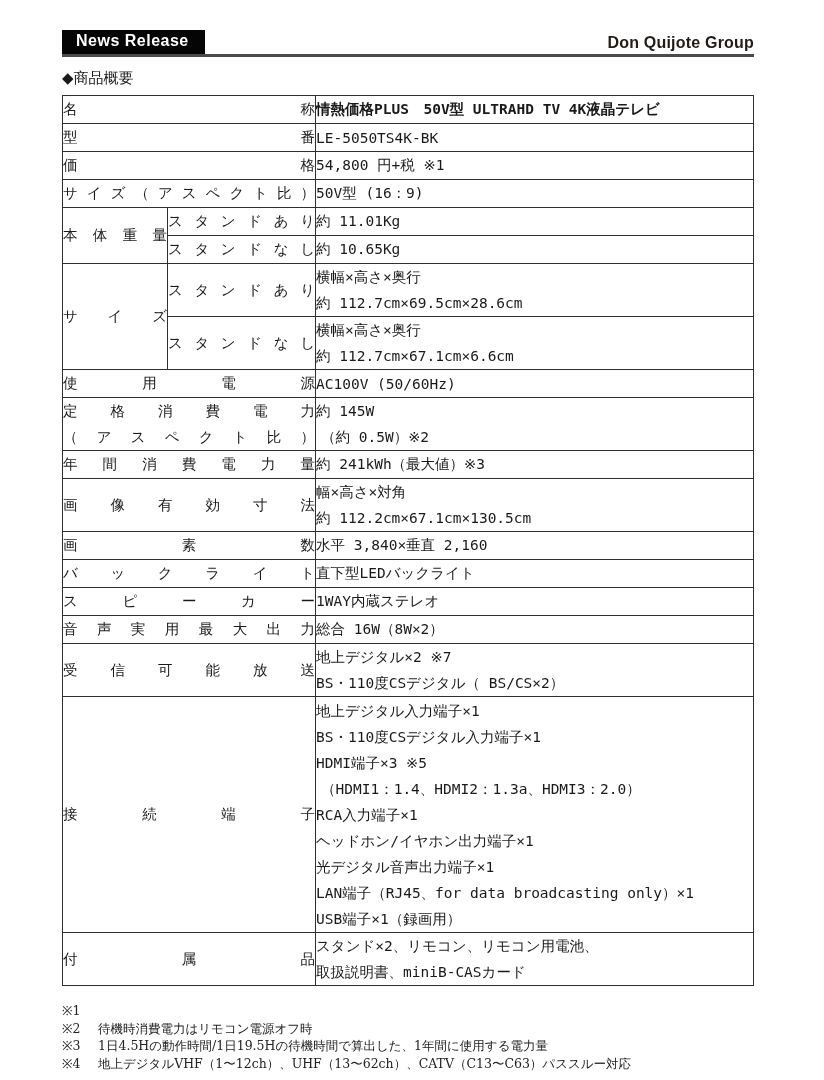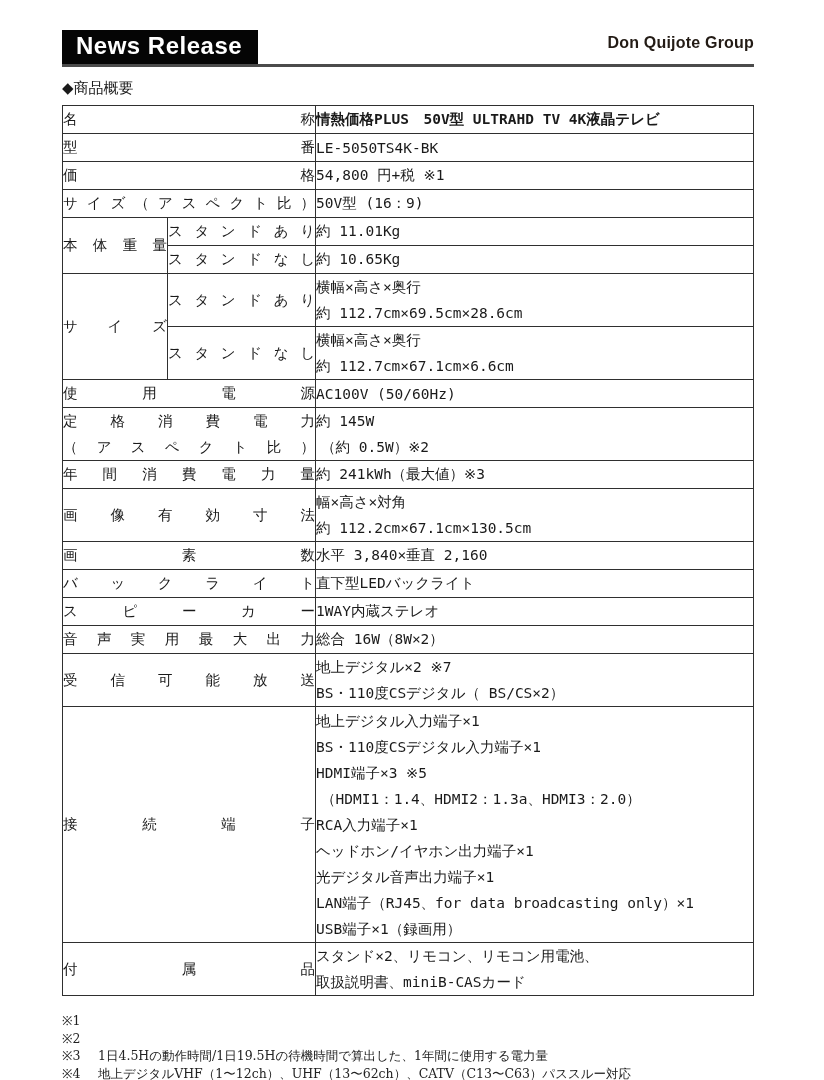--- a/index.html
+++ b/index.html
@@ -20,30 +20,30 @@
     display: flex;
     justify-content: space-between;
     align-items: flex-end;
     border-bottom: 3px solid #4b4b4b;
   }
   .nr-box {
     background: #050505;
     color: #ffffff;
     font-family: "Liberation Sans", sans-serif;
     font-weight: bold;
-    font-size: 24px;
+    font-size: 16px;
     letter-spacing: 0.5px;
     padding: 2px 16px 4px 14px;
   }
   .company {
     font-family: "Liberation Sans", sans-serif;
     font-weight: bold;
     font-size: 16px;
     color: #231b15;
-    padding-bottom: 12px;
+    padding-bottom: 2px;
     letter-spacing: 0.2px;
   }
 
   .section-title { font-weight: normal; font-size: 15px; margin: 12px 0 7px 0; }
 
   
   table.spec { border-collapse: collapse; width: 692px; table-layout: fixed; }
   .spec td {
     border: 1.5px solid #2f2f2f;
     font-size: 14.5px;
@@ -228,20 +228,21 @@
       </tr>
     </tbody>
       </table>
 
     <div class="footnotes">
       <div class="fn">
         <span class="fn-mark">※1</span>
       </div>
       <div class="fn">
         <span class="fn-mark">※2</span>
+        <span>待機時消費電力はリモコン電源オフ時</span>
       </div>
       <div class="fn">
         <span class="fn-mark">※3</span>
         <span>1日4.5Hの動作時間/1日19.5Hの待機時間で算出した、1年間に使用する電力量</span>
       </div>
       <div class="fn">
         <span class="fn-mark">※4</span>
         <span>地上デジタルVHF（1〜12ch）、UHF（13〜62ch）、CATV（C13〜C63）パススルー対応</span>
       </div>
 

